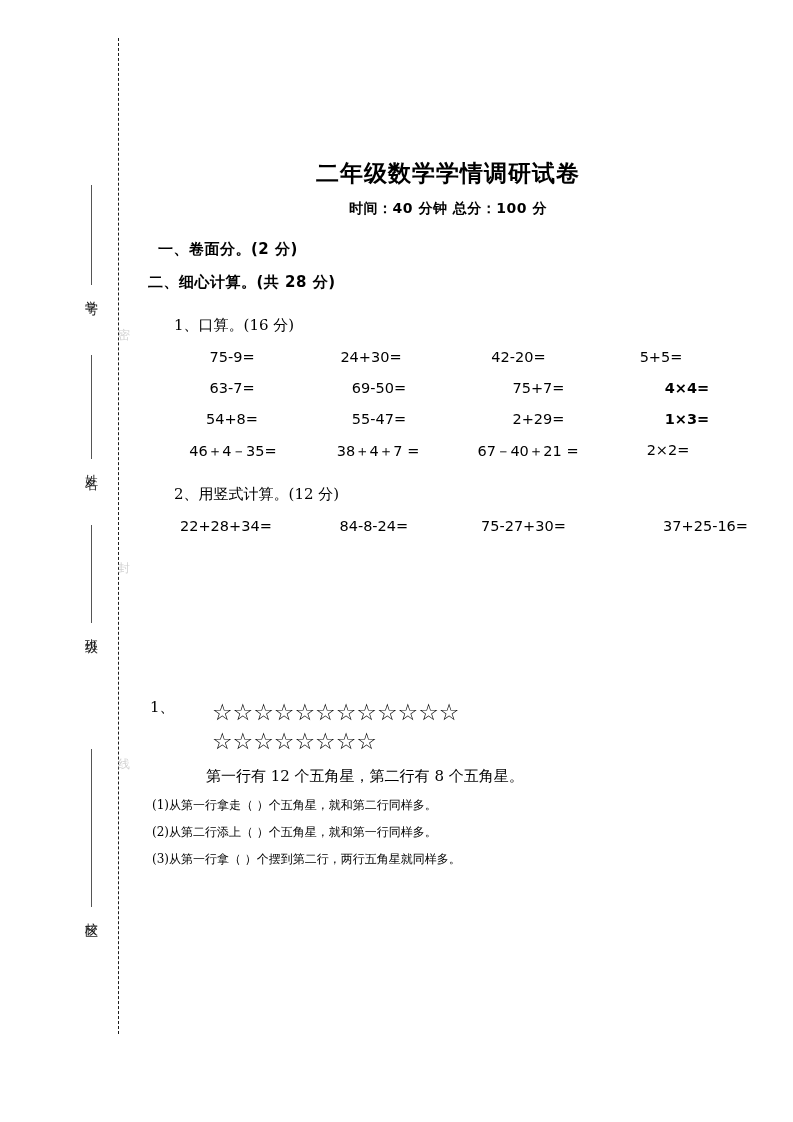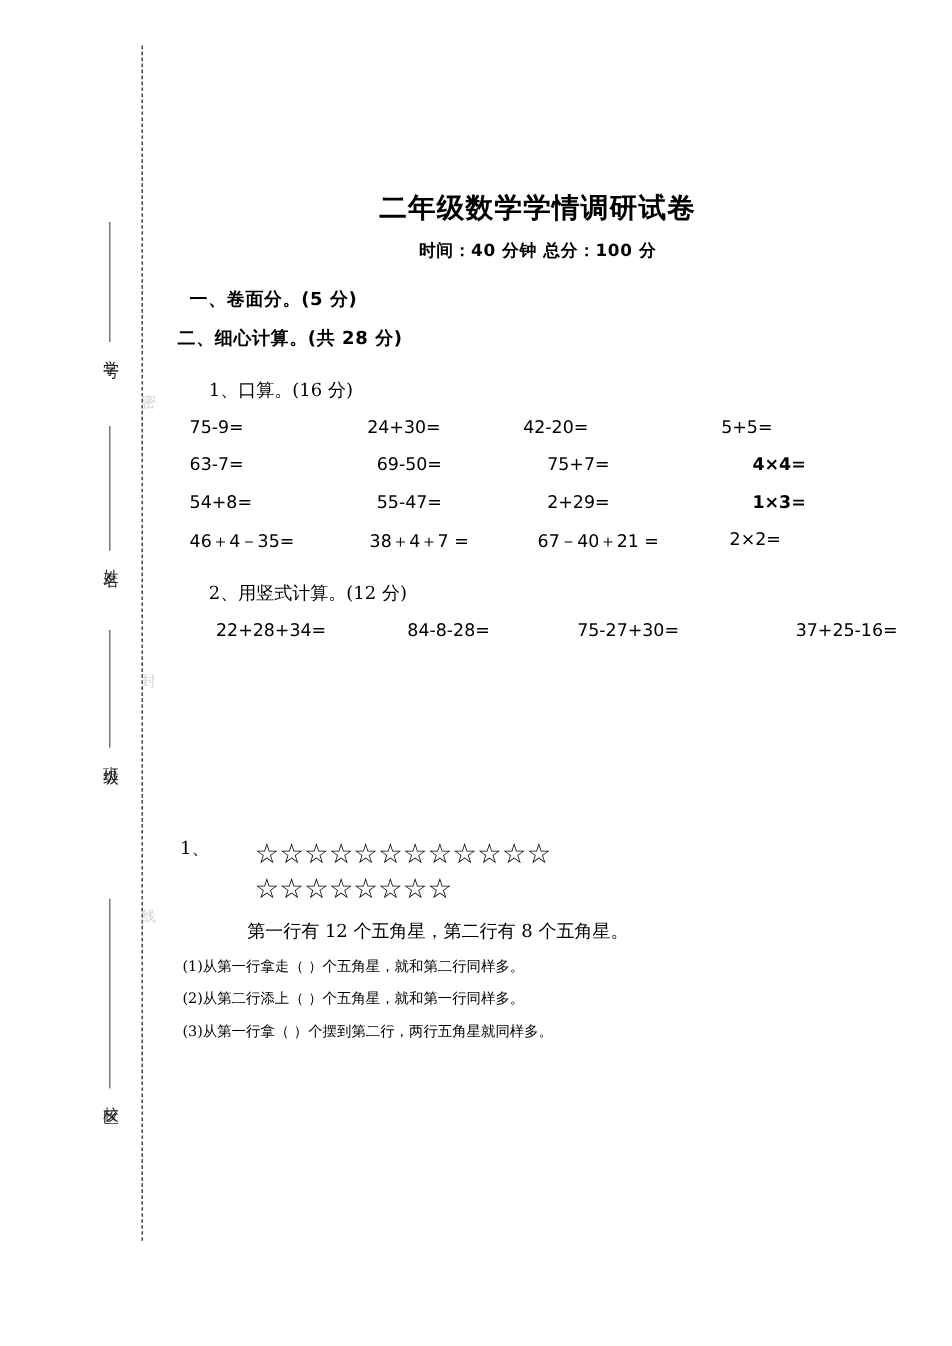--- a/index.html
+++ b/index.html
@@ -113,20 +113,21 @@
 
   .sub-head {
     font-size: 15px;
     margin: 24px 0 0 26px;
   }
 
   
   .calc-grid {
     margin: 14px 0 0 0;
     width: 600px;
+    text-align: center;
   }
   .calc-row {
     display: flex;
     margin-bottom: 15px;
   }
   .calc-row:last-child { margin-bottom: 0; }
   .calc-cell {
     font-family: "DejaVu Sans", "Liberation Sans", sans-serif;
     font-size: 14.5px;
     white-space: nowrap;
@@ -215,21 +216,21 @@
   <div class="side-field" id="side-field-xiaoqu">
     <div class="side-label">校区</div>
     <div class="side-rule"></div>
   </div>
 
   <div id="sheet">
 
     <h1 class="doc-title">二年级数学学情调研试卷</h1>
     <div class="doc-subtitle">时间：40 分钟   总分：100 分</div>
 
-    <div class="section-head" id="section-1-head">一、卷面分。(5 分)</div>
+    <div class="section-head" id="section-1-head">一、卷面分。(2 分)</div>
     <div class="section-head" id="section-2-head">二、细心计算。(共 28 分)</div>
 
     <div class="sub-head">1、口算。(16 分)</div>
 
     <div class="calc-grid">
       <div class="calc-row">
         <div class="calc-cell">75-9=</div>
         <div class="calc-cell">24+30=</div>
         <div class="calc-cell">42-20=</div>
         <div class="calc-cell">5+5=</div>
@@ -251,21 +252,21 @@
         <div class="calc-cell">38＋4＋7 =</div>
         <div class="calc-cell">67－40＋21 =</div>
         <div class="calc-cell">2×2=</div>
       </div>
     </div>
 
     <div class="sub-head">2、用竖式计算。(12 分)</div>
 
     <div class="vertical-grid">
       <div class="vertical-cell">22+28+34=</div>
-      <div class="vertical-cell">84-8-28=</div>
+      <div class="vertical-cell">84-8-24=</div>
       <div class="vertical-cell">75-27+30=</div>
       <div class="vertical-cell">37+25-16=</div>
     </div>
 
     <div id="workspace-blank"></div>
 
 
     <div class="star-question">
       <div class="star-number">1、</div>
       <div class="star-rows">

